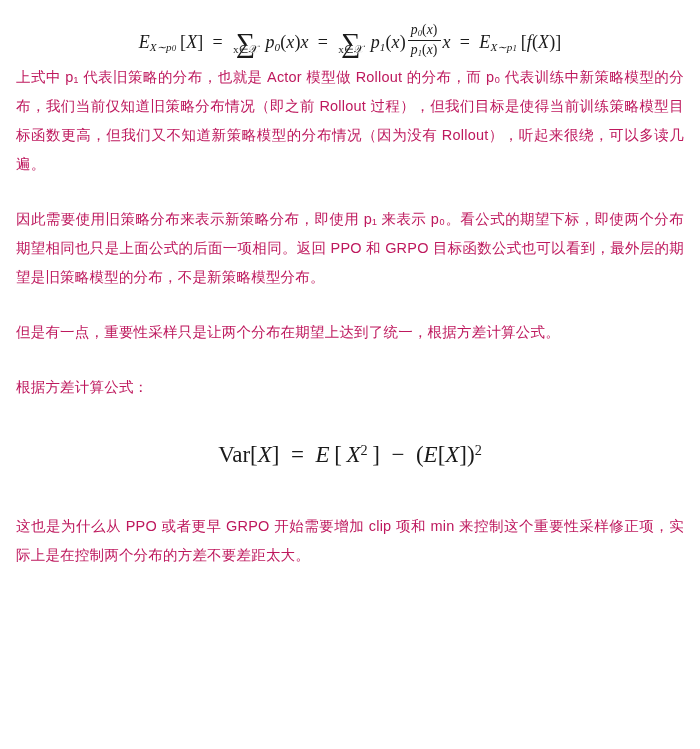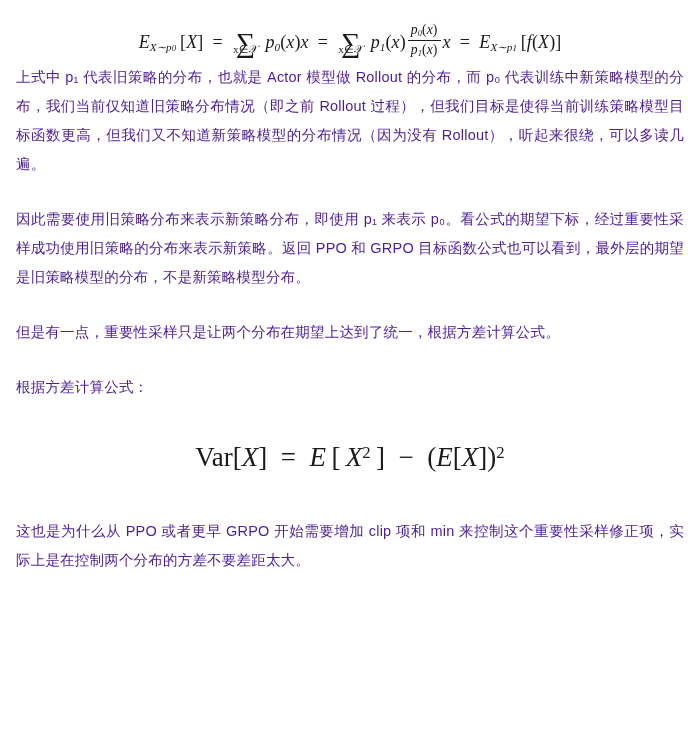--- a/index.html
+++ b/index.html
@@ -25,21 +25,21 @@
     font-family: "Liberation Serif", serif;
     color: #1a1a1a;
     white-space: nowrap;
   }
   .eq-main {
     font-size: 18px;
     margin: 8px 0 4px 0;
     letter-spacing: 0.1px;
   }
   .eq-var {
-    font-size: 27px;
+    font-size: 23px;
     margin: 40px 0 44px 0;
   }
 
   
   .mi { font-family: "Liberation Serif", serif; font-style: italic; }
   .mr { font-family: "Liberation Serif", serif; font-style: normal; }
   .mbb { font-family: "Liberation Serif", serif; font-style: italic; font-weight: normal; }
   .op { font-family: "Liberation Serif", serif; font-style: normal; }
 
   sub.s, .sub {
@@ -95,21 +95,21 @@
 
   .brk { font-family: "Liberation Serif", serif; font-style: normal; }
 
   
   p.para {
     font-size: 14.5px;
     line-height: 2.0;
     margin: 0 0 26px 0;
     text-align: justify;
     letter-spacing: 0.2px;
-    color: #4c1d95;
+    color: #be185d;
   }
   .first-para { margin-top: 50px; }
   .label-line { margin-bottom: 0; }
 </style>
 </head>
 <body>
 
 <div class="page">
 
   <div class="math-block eq-main">
@@ -117,21 +117,21 @@
     <span class="op">&nbsp;=&nbsp;</span>
     <span class="sum-wrap"><span class="bigsum">∑<span class="sumsub">x∈𝒳</span></span></span><span class="mi">p</span><span class="sub">0</span><span class="mr">(</span><span class="mi">x</span><span class="mr">)</span><span class="mi">x</span>
     <span class="op">&nbsp;=&nbsp;</span>
     <span class="sum-wrap"><span class="bigsum">∑<span class="sumsub">x∈𝒳</span></span></span><span class="mi">p</span><span class="sub">1</span><span class="mr">(</span><span class="mi">x</span><span class="mr">)</span><span class="frac"><span class="num"><span class="mi">p</span><span class="sub">0</span><span class="mr">(</span><span class="mi">x</span><span class="mr">)</span></span><span class="den"><span class="mi">p</span><span class="sub">1</span><span class="mr">(</span><span class="mi">x</span><span class="mr">)</span></span></span><span class="mi">x</span>
     <span class="op">&nbsp;=&nbsp;</span>
     <span class="mbb">E</span><span class="sub">X∼p<span style="font-size:0.8em;">1</span></span><span class="brk"> [</span><span class="mi">f</span><span class="mr">(</span><span class="mi">X</span><span class="mr">)</span><span class="brk">]</span>
   </div>
 
   <p class="para first-para">上式中 p₁ 代表旧策略的分布，也就是 Actor 模型做 Rollout 的分布，而 p₀ 代表训练中新策略模型的分布，我们当前仅知道旧策略分布情况（即之前 Rollout 过程），但我们目标是使得当前训练策略模型目标函数更高，但我们又不知道新策略模型的分布情况（因为没有 Rollout），听起来很绕，可以多读几遍。</p>
 
-  <p class="para">因此需要使用旧策略分布来表示新策略分布，即使用 p₁ 来表示 p₀。看公式的期望下标，经过重要性采样成功使用旧策略的分布来表示新策略。返回 PPO 和 GRPO 目标函数公式也可以看到，最外层的期望是旧策略模型的分布，不是新策略模型分布。</p>
+  <p class="para">因此需要使用旧策略分布来表示新策略分布，即使用 p₁ 来表示 p₀。看公式的期望下标，即使两个分布期望相同也只是上面公式的后面一项相同。返回 PPO 和 GRPO 目标函数公式也可以看到，最外层的期望是旧策略模型的分布，不是新策略模型分布。</p>
 
   <p class="para">但是有一点，重要性采样只是让两个分布在期望上达到了统一，根据方差计算公式。</p>
 
   <p class="para label-line">根据方差计算公式：</p>
 
   <div class="math-block eq-var">
     <span class="mr" style="font-weight:normal;">Var</span><span class="brk">[</span><span class="mi">X</span><span class="brk">]</span>
     <span class="op">&nbsp;=&nbsp;</span>
     <span class="mi">E</span> <span class="brk">[</span> <span class="mi">X</span><sup class="p">2</sup> <span class="brk">]</span>
     <span class="op">&nbsp;−&nbsp;</span>

